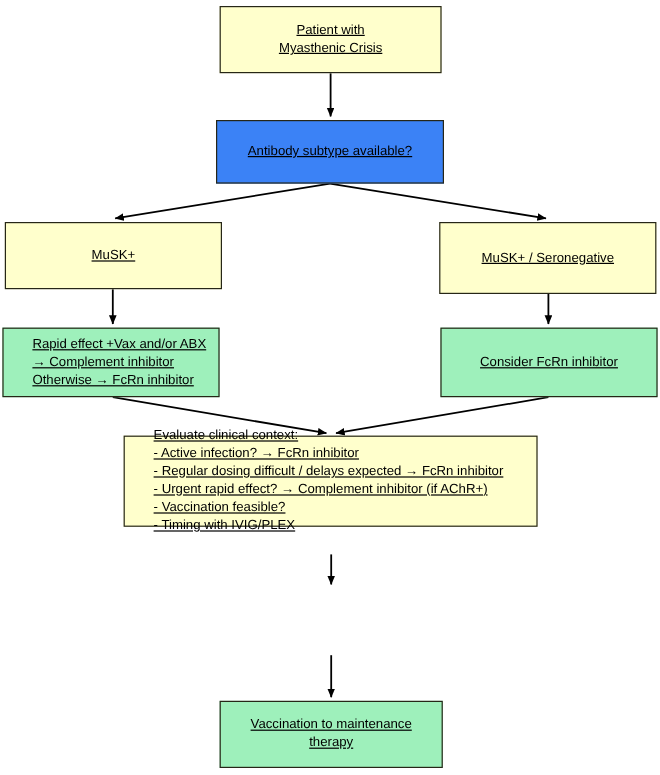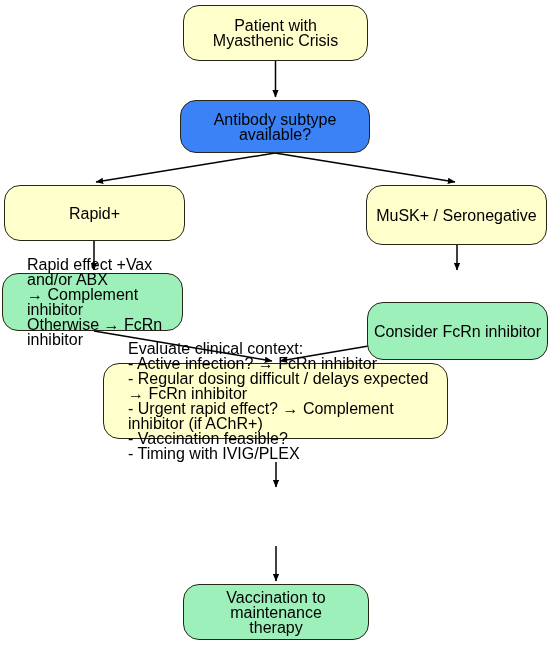--- a/index.html
+++ b/index.html
@@ -9,30 +9,31 @@
     font-family:"Liberation Sans",sans-serif;
     position:relative;
     overflow:hidden;
   }
   #stage{position:absolute;left:0;top:0;width:550px;height:646px;}
   svg.edges{position:absolute;left:0;top:0;width:550px;height:646px;pointer-events:none;}
   .node{
     position:absolute;
     box-sizing:border-box;
     border:1.4px solid #262617;
-    border-radius:16px;
+    border-radius:0;
     display:flex;
     align-items:center;
     justify-content:center;
-    font-size:16px;
+    font-size:11px;
     line-height:15px;
     color:#000000;
     text-align:center;
     z-index:2;
     white-space:pre-line;
+    text-decoration:underline;
   }
   .node.left-text{
     justify-content:flex-start;
     text-align:left;
     padding-left:24px;
     padding-right:8px;
   }
   .n-yellow{background:#ffffcc;}
   .n-blue{background:#3b82f6;text-align:center;}
   .n-green{background:#9ef0bb;}
@@ -59,29 +60,29 @@
         <path d="M 276 462 L 276 487" marker-end="url(#arrowhead)"></path>
         <path d="M 276 546 L 276 581" marker-end="url(#arrowhead)"></path>
       </g>
   </svg>
 
   <div class="node n-yellow" style="left: 183px; top: 5px; width: 185px; height: 56px;">Patient with
 Myasthenic Crisis</div>
 
   <div class="node n-blue" style="left: 180px; top: 100px; width: 190px; height: 53px;">Antibody subtype available?</div>
 
-  <div class="node n-yellow" style="left: 4px; top: 185px; width: 181px; height: 56px;">Rapid+</div>
+  <div class="node n-yellow" style="left: 4px; top: 185px; width: 181px; height: 56px;">MuSK+</div>
 
   <div class="node n-yellow" style="left: 366px; top: 185px; width: 181px; height: 60px;">MuSK+ / Seronegative</div>
 
   <div class="node n-green left-text" style="left: 2px; top: 273px; width: 181px; height: 58px;">Rapid effect +Vax and/or ABX
 → Complement inhibitor
 Otherwise → FcRn inhibitor</div>
 
-  <div class="node n-green" style="left: 367px; top: 273px; width: 181px; height: 58px; margin-top: 29px;">Consider FcRn inhibitor</div>
+  <div class="node n-green" style="left: 367px; top: 273px; width: 181px; height: 58px;">Consider FcRn inhibitor</div>
 
   <div class="node n-yellow left-text" style="left: 103px; top: 363px; width: 345px; height: 76px;">Evaluate clinical context:
 - Active infection? → FcRn inhibitor
 - Regular dosing difficult / delays expected → FcRn inhibitor
 - Urgent rapid effect? → Complement inhibitor (if AChR+)
 - Vaccination feasible?
 - Timing with IVIG/PLEX</div>
 
 
   <div class="node n-green" style="left: 183px; top: 584px; width: 186px; height: 56px;">Vaccination to maintenance

